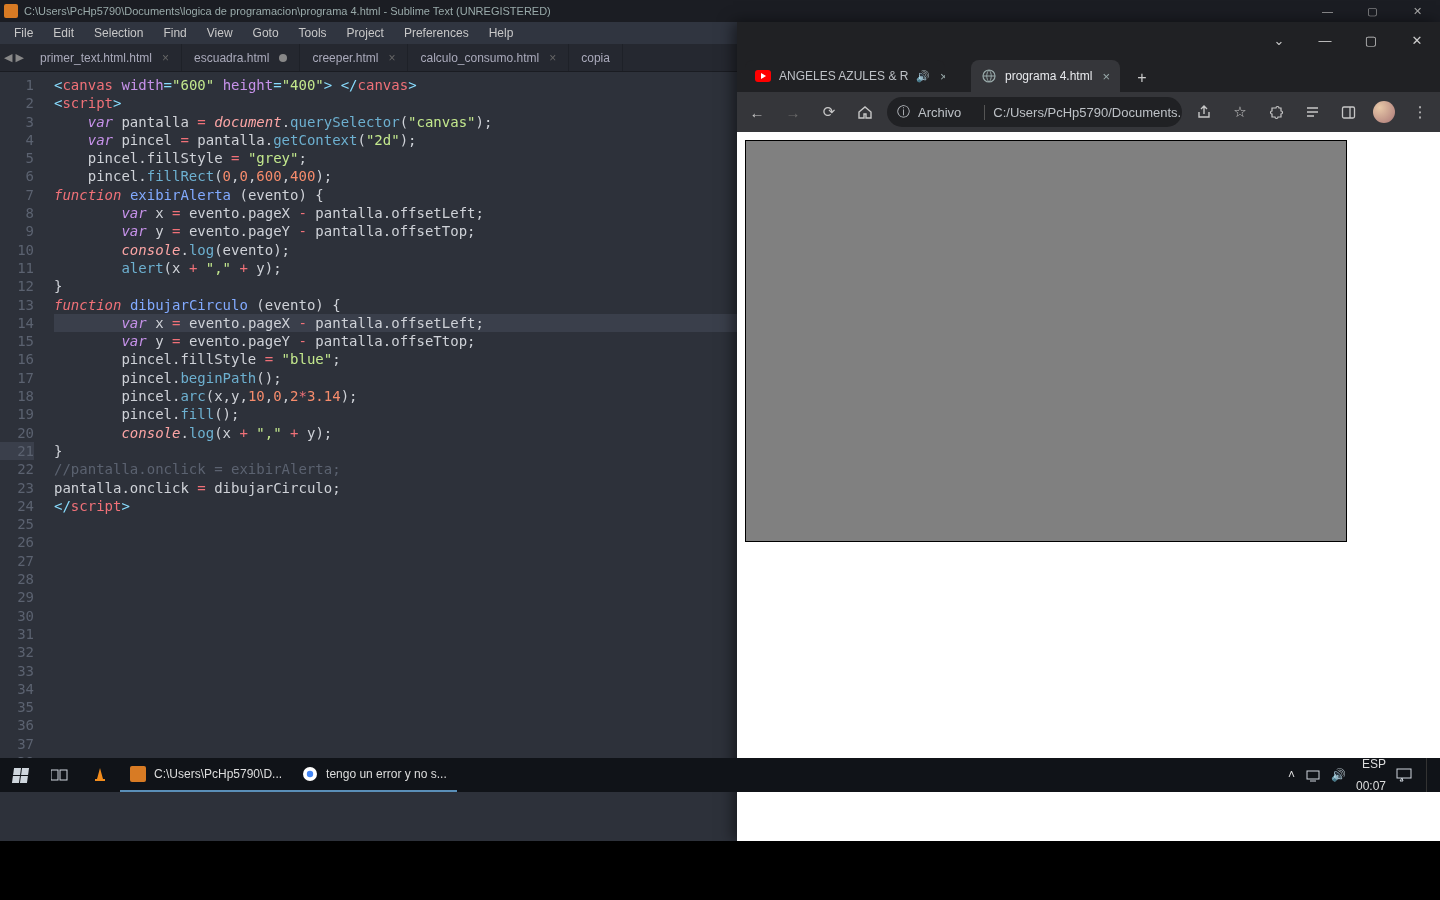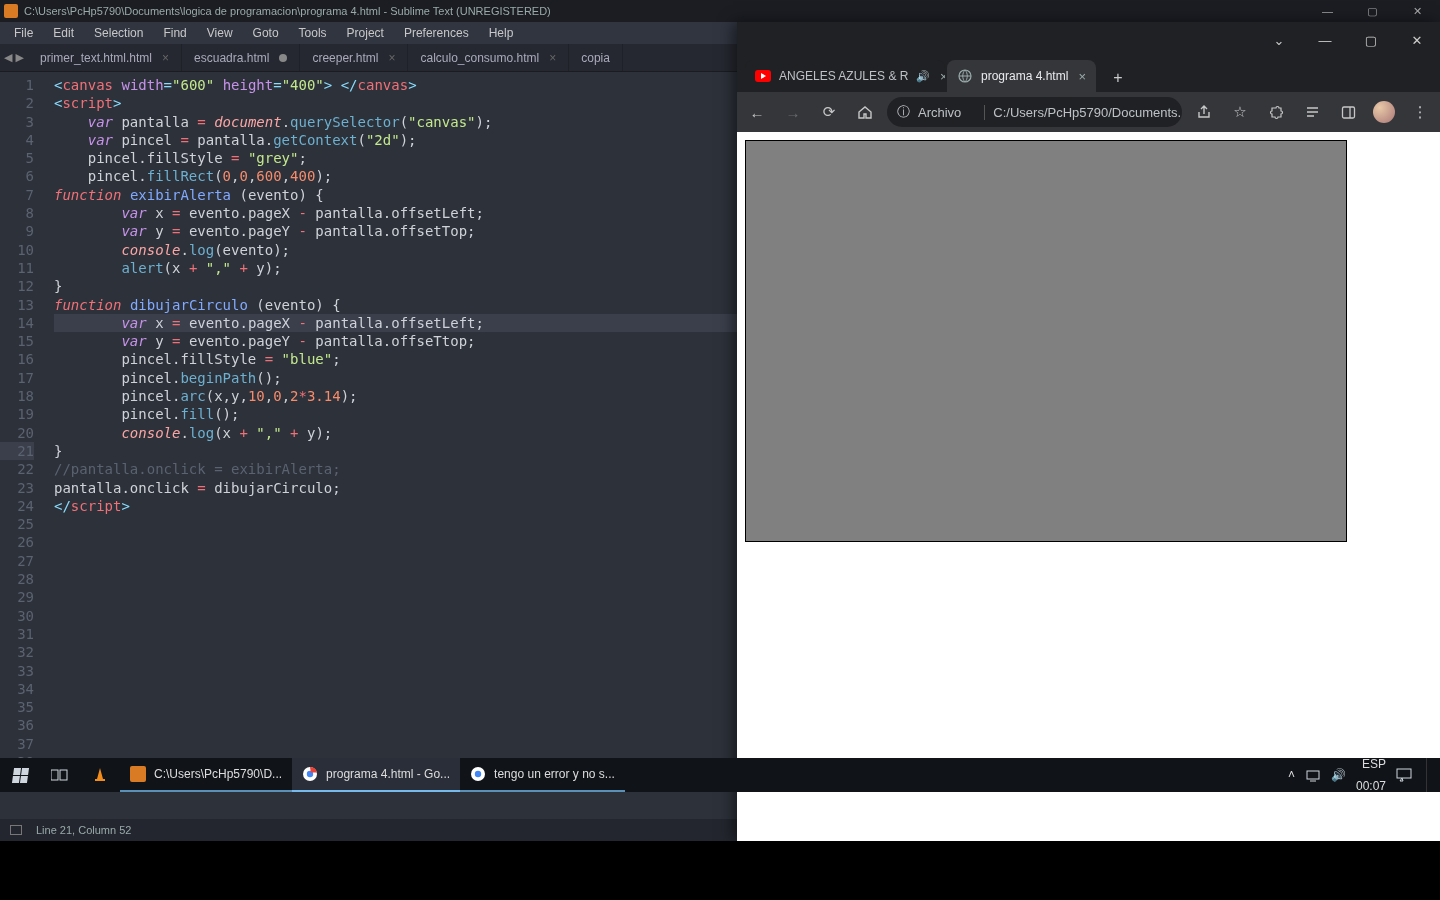--- a/index.html
+++ b/index.html
@@ -40,21 +40,21 @@
   
   .chrome { position:absolute; right:0; top:22px; width:703px; height:819px; background:#fff; box-shadow:-4px 0 14px rgba(0,0,0,.5);}
   .chrome-top { background:#202124; color:#ccc; }
   .chrome-frame { height:36px; display:flex; align-items:center; justify-content:flex-end; gap:0;}
   .chrome-frame .fbtn{width:46px;height:36px;display:flex;align-items:center;justify-content:center;color:#ccc;font-size:13px;}
   .chrome-tabs { height:34px; display:flex; align-items:flex-end; padding-left:8px; gap:2px;}
   .chrome-tabs .ctab { height:32px; display:flex; align-items:center; gap:8px; padding:0 10px; font-size:12px; border-top-left-radius:8px; border-top-right-radius:8px; color:#bdc1c6; max-width:200px; overflow:hidden; white-space:nowrap;}
   .chrome-tabs .ctab .favicon{width:16px;height:16px;display:inline-flex;align-items:center;justify-content:center;}
   .chrome-tabs .ctab .tclose{color:#9aa;font-size:13px;margin-left:2px;}
   .chrome-tabs .ctab.inactive{background:#202124;}
-  .chrome-tabs .ctab.active{background:#35363a; color:#e8eaed;}
+  .chrome-tabs .ctab.active{background:#35363a; color:#e8eaed;margin-left:24px;}
   .chrome-tabs .newtab{width:28px;height:28px;display:flex;align-items:center;justify-content:center;color:#ccc;font-size:16px;margin-left:6px;}
   .chrome-tabs .spk{font-size:11px;color:#ddd;}
 
   .chrome-toolbar{height:40px;background:#35363a;display:flex;align-items:center;padding:0 6px;gap:8px;}
   .chrome-toolbar .tbtn{width:28px;height:28px;display:flex;align-items:center;justify-content:center;color:#c7c7c7;font-size:15px;border-radius:50%;}
   .chrome-toolbar .tbtn.dis{color:#6b6b6b;}
   .chrome-omni{flex:1;height:30px;background:#202124;border-radius:15px;display:flex;align-items:center;padding:0 10px;gap:8px;color:#bdc1c6;font-size:13px;overflow:hidden;}
   .chrome-omni .info{font-size:13px;}
   .chrome-omni .chip{border-right:1px solid #555;padding-right:23px;}
   .chrome-toolbar .avatar{width:22px;height:22px;border-radius:50%;background:radial-gradient(circle at 30% 30%, #e8c9a8, #a77);}
@@ -169,30 +169,20 @@
           <span style="display:block">34</span>
           <span style="display:block">35</span>
           <span style="display:block">36</span>
           <span style="display:block">37</span>
           <span style="display:block">38</span>
           <span style="display:block">39</span>
         </div>
       <div class="code" id="code"><span style="display:block"><span class="c-punc">&lt;</span><span class="c-tag">canvas</span> <span class="c-attr">width</span><span class="c-punc">=</span><span class="c-str">"600"</span> <span class="c-attr">height</span><span class="c-punc">=</span><span class="c-str">"400"</span><span class="c-punc">&gt;</span> <span class="c-punc">&lt;/</span><span class="c-tag">canvas</span><span class="c-punc">&gt;</span></span><span style="display:block"></span><span style="display:block"></span><span style="display:block"><span class="c-punc">&lt;</span><span class="c-tag">script</span><span class="c-punc">&gt;</span></span><span style="display:block"></span><span style="display:block">    <span class="c-var">var</span> pantalla <span class="c-op">=</span> <span class="c-obj">document</span>.<span class="c-fn">querySelector</span>(<span class="c-str">"canvas"</span>);</span><span style="display:block">    <span class="c-var">var</span> pincel <span class="c-op">=</span> pantalla.<span class="c-fn">getContext</span>(<span class="c-str">"2d"</span>);</span><span style="display:block"></span><span style="display:block">    pincel.fillStyle <span class="c-op">=</span> <span class="c-str">"grey"</span>;</span><span style="display:block">    pincel.<span class="c-fn">fillRect</span>(<span class="c-num">0</span>,<span class="c-num">0</span>,<span class="c-num">600</span>,<span class="c-num">400</span>);</span><span style="display:block"></span><span style="display:block"><span class="c-kw">function</span> <span class="c-name">exibirAlerta</span> (evento) {</span><span style="display:block">        <span class="c-var">var</span> x <span class="c-op">=</span> evento.pageX <span class="c-op">-</span> pantalla.offsetLeft;</span><span style="display:block">        <span class="c-var">var</span> y <span class="c-op">=</span> evento.pageY <span class="c-op">-</span> pantalla.offsetTop;</span><span style="display:block">        <span class="c-obj">console</span>.<span class="c-fn">log</span>(evento);</span><span style="display:block">        <span class="c-fn">alert</span>(x <span class="c-op">+</span> <span class="c-str">","</span> <span class="c-op">+</span> y);</span><span style="display:block">}</span><span style="display:block"></span><span style="display:block"></span><span style="display:block"><span class="c-kw">function</span> <span class="c-name">dibujarCirculo</span> (evento) {</span><span class="hl-line">        <span class="c-var">var</span> x <span class="c-op">=</span> evento.pageX <span class="c-op">-</span> pantalla.offsetLeft;</span><span style="display:block">        <span class="c-var">var</span> y <span class="c-op">=</span> evento.pageY <span class="c-op">-</span> pantalla.offseTtop;</span><span style="display:block"></span><span style="display:block">        pincel.fillStyle <span class="c-op">=</span> <span class="c-str">"blue"</span>;</span><span style="display:block">        pincel.<span class="c-fn">beginPath</span>();</span><span style="display:block">        pincel.<span class="c-fn">arc</span>(x,y,<span class="c-num">10</span>,<span class="c-num">0</span>,<span class="c-num">2</span><span class="c-op">*</span><span class="c-num">3.14</span>);</span><span style="display:block">        pincel.<span class="c-fn">fill</span>();</span><span style="display:block">        <span class="c-obj">console</span>.<span class="c-fn">log</span>(x <span class="c-op">+</span> <span class="c-str">","</span> <span class="c-op">+</span> y);</span><span style="display:block">}</span><span style="display:block"></span><span style="display:block"><span class="c-cmt">//pantalla.onclick = exibirAlerta;</span></span><span style="display:block">pantalla.onclick <span class="c-op">=</span> dibujarCirculo;</span><span style="display:block"></span><span style="display:block"></span><span style="display:block"></span><span style="display:block"></span><span style="display:block"><span class="c-punc">&lt;/</span><span class="c-tag">script</span><span class="c-punc">&gt;</span></span><span style="display:block"></span><span style="display:block"></span></div>
     </div>
 
-    <div class="sublime-status">
-      <div class="left">
-        <span class="sbicon"></span>
-        <span>Line 21, Column 52</span>
-      </div>
-      <div class="right">
-        <span>Tab Size: 4</span>
-        <span>HTML</span>
-      </div>
-    </div>
   </div>
 
   <div class="chrome">
     <div class="chrome-top">
       <div class="chrome-frame">
         <div class="fbtn">
             <span>⌄</span>
           </div>
         <div class="fbtn">
             <span>—</span>
@@ -293,31 +283,20 @@
       </div>
       <div class="tbtn">
         <svg width="16" height="16" viewBox="0 0 16 16">
             <path d="M8 1l3 11H5z" fill="#f28c1c"></path>
             <rect x="3" y="12" width="10" height="2" fill="#f28c1c"></rect>
           </svg>
       </div>
       <div class="task running">
         <span class="ticon" style="background:#d87b24;border-radius:2px;"></span>
         <span class="tlabel">C:\Users\PcHp5790\D...</span>
-      </div>
-      <div class="task active">
-        <span class="ticon">
-          <svg width="16" height="16" viewBox="0 0 16 16">
-              <circle cx="8" cy="8" r="7" fill="#fff"></circle>
-              <circle cx="8" cy="8" r="3.2" fill="#4285f4"></circle>
-              <path d="M8 1a7 7 0 016.9 5.5H8.8" fill="#ea4335"></path>
-              <path d="M1.5 5.2A7 7 0 018 1l-2 5.5" fill="#fbbc05" opacity=".0"></path>
-            </svg>
-        </span>
-        <span class="tlabel">programa 4.html - Go...</span>
       </div>
       <div class="task running">
         <span class="ticon">
           <svg width="16" height="16" viewBox="0 0 16 16">
               <circle cx="8" cy="8" r="7" fill="#fff"></circle>
               <circle cx="8" cy="8" r="3.2" fill="#4285f4"></circle>
             </svg>
         </span>
         <span class="tlabel">tengo un error y no s...</span>
       </div>

